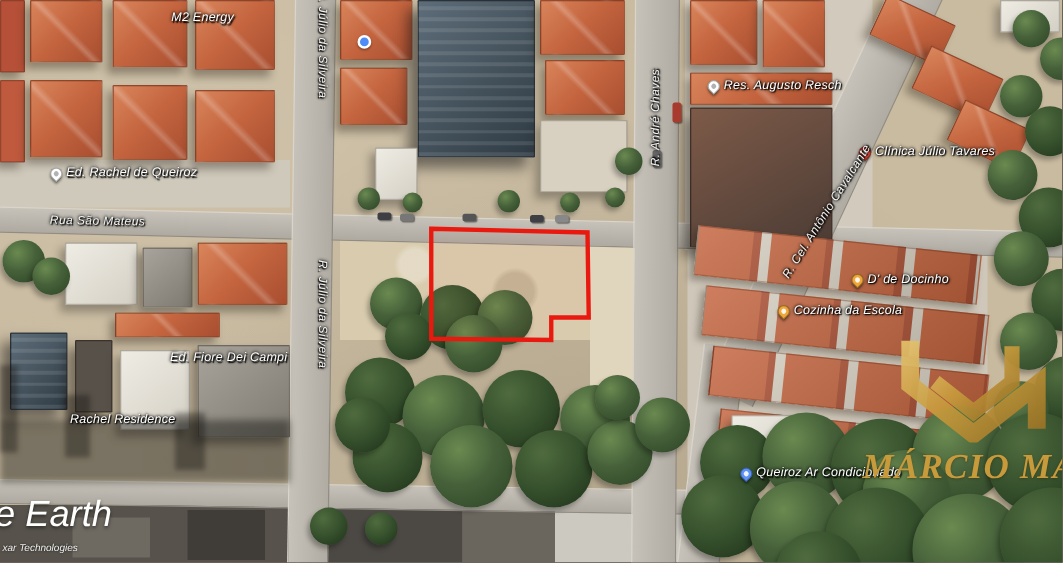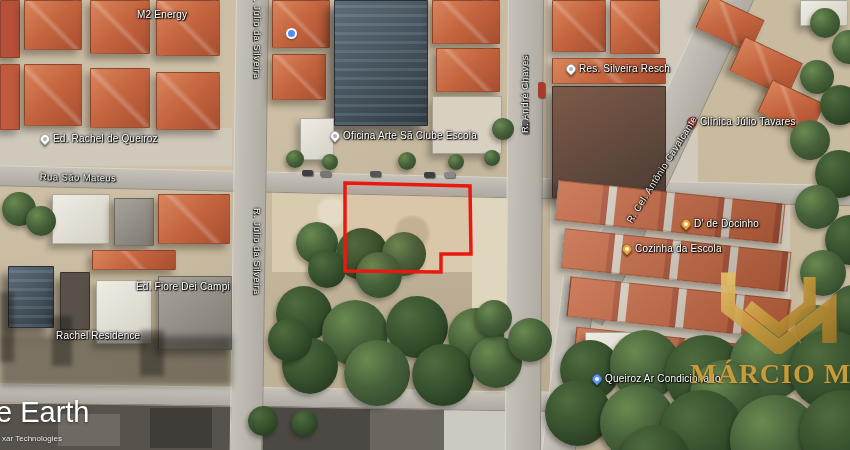--- a/index.html
+++ b/index.html
@@ -1,21 +1,21 @@
 <!DOCTYPE html>
 <html><head>
 <meta charset="utf-8">
 <style>
   *{margin:0;padding:0;box-sizing:border-box}
   html,body{width:850px;height:450px;background:#222;font-family:"Liberation Sans",sans-serif}
   .map{position:relative;width:850px;height:450px;overflow:hidden;
        background:
          radial-gradient(ellipse at 15% 20%, rgba(255,255,255,.10), transparent 45%),
          radial-gradient(ellipse at 55% 85%, rgba(50,45,28,.14), transparent 55%),
-         #c9bba0;}
+         #c9bba0; font-style: italic;}
   .abs,.b,.t,.road,.vroad,.shadow,.car,.dot{position:absolute}
   
   .b{border-radius:1px}
   .bo{background:
         linear-gradient(45deg, transparent 44%, rgba(255,255,255,.22) 49%, transparent 55%),
         linear-gradient(135deg,#d9855b 0%,#c4653f 48%,#a84e30 100%);
       border:1px solid rgba(96,44,26,.45);
       box-shadow:-4px 5px 7px rgba(40,28,18,.38);}
   .bw{background:linear-gradient(140deg,#efece4,#d4d0c5);border:1px solid rgba(120,115,105,.5);
       box-shadow:-4px 5px 7px rgba(40,38,32,.35);}
@@ -212,28 +212,24 @@
     <span>M2 Energy</span>
   </div>
 
   <div class="dot" style="left:286px;top:28px"></div>
 
   <div class="lbl" style="left:40px;top:133px">
     <span class="pin pw" style="--c:#ffffff"></span>
     <span>Ed. Rachel de Queiroz</span>
   </div>
 
-  <div class="lbl" style="left:330px;top:130px">
-    <span class="pin pw" style="--c:#ffffff"></span>
-    <span>Oficina Arte Sã Clube Escola</span>
-  </div>
 
   <div class="lbl" style="left:566px;top:63px">
     <span class="pin pw" style="--c:#ffffff"></span>
-    <span>Res. Silveira Resch</span>
+    <span>Res. Augusto Resch</span>
   </div>
 
   <div class="lbl" style="left:687px;top:116px">
     <span class="pin" style="--c:#e04a3a"></span>
     <span>Clínica Júlio Tavares</span>
   </div>
 
   <div class="lbl" style="left:681px;top:218px">
     <span class="pin" style="--c:#f0a63a"></span>
     <span>D' de Docinho</span>

